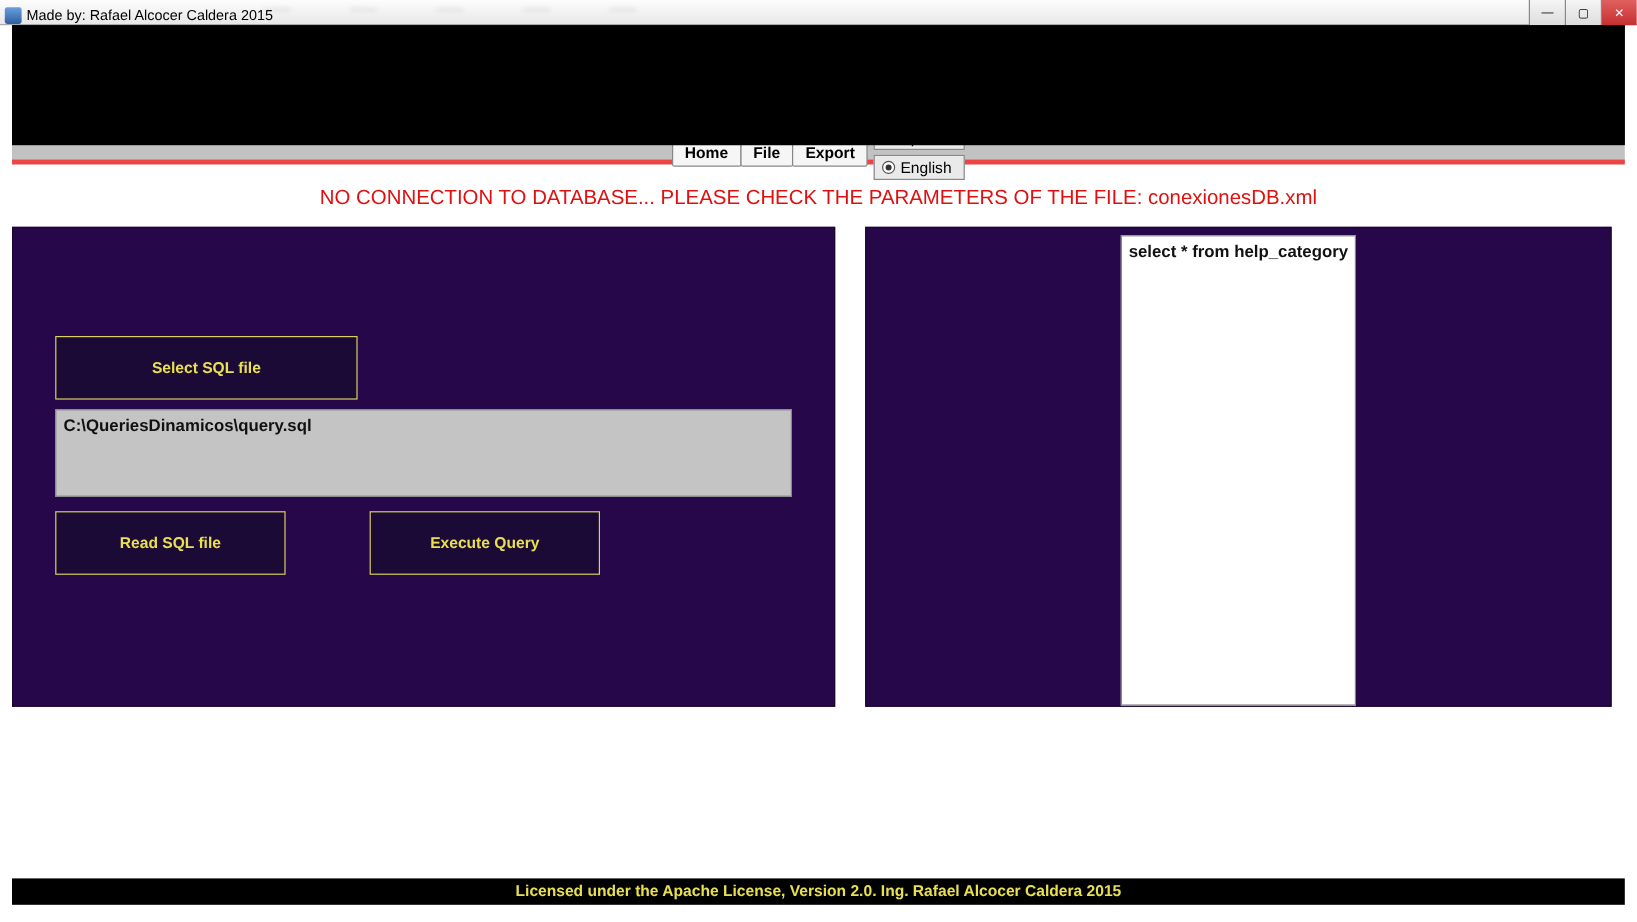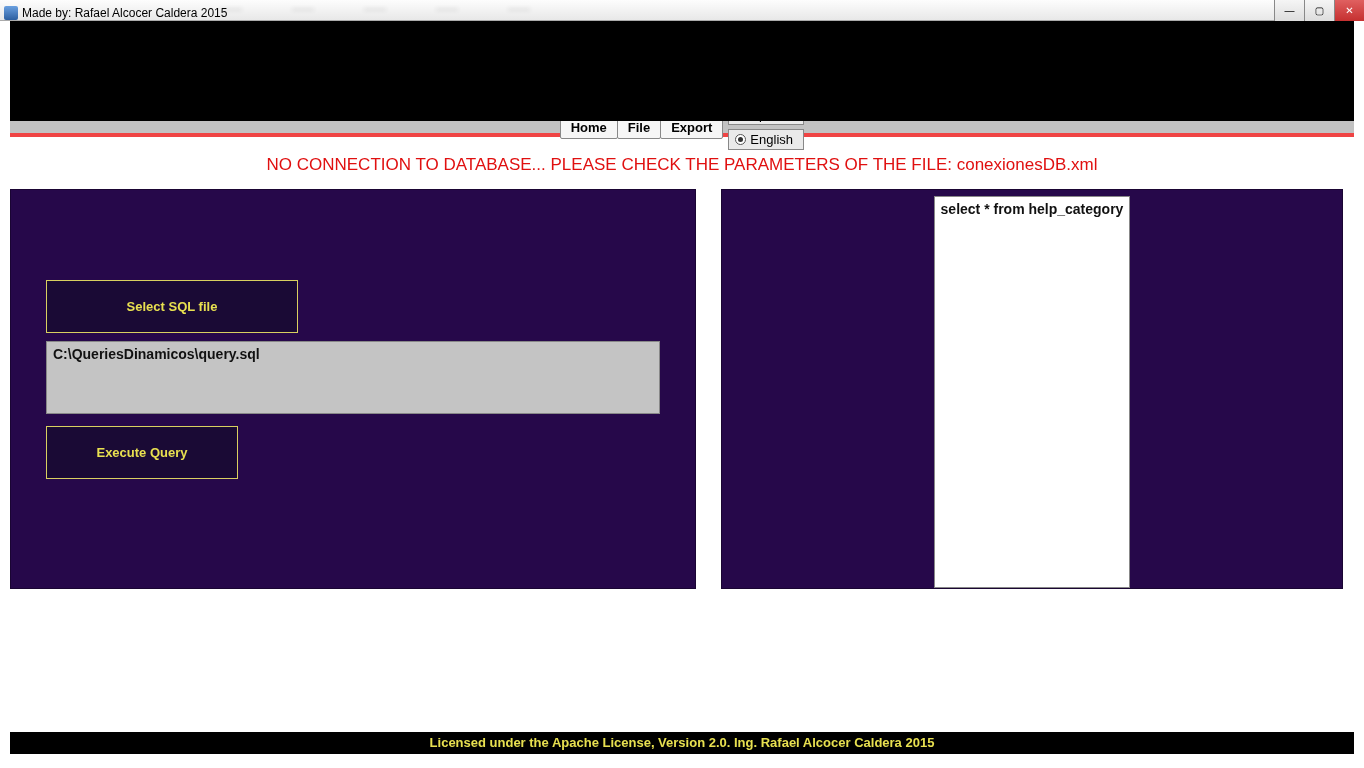--- a/index.html
+++ b/index.html
@@ -155,20 +155,21 @@
 
 <div class="error-msg">NO CONNECTION TO DATABASE... PLEASE CHECK THE PARAMETERS OF THE FILE: conexionesDB.xml</div>
 
 <div class="panels">
   <div class="panel panel-left">
     <div class="yellow-btn btn-select">Select SQL file</div>
     <div class="file-box">
       <span>C:\QueriesDinamicos\query.sql</span>
     </div>
     <div class="btn-row">
+      <div class="yellow-btn">Read SQL file</div>
       <div class="yellow-btn">Execute Query</div>
     </div>
   </div>
 
   <div class="panel panel-right">
     <div class="query-box">
       <span>select * from help_category</span>
     </div>
   </div>
 </div>

